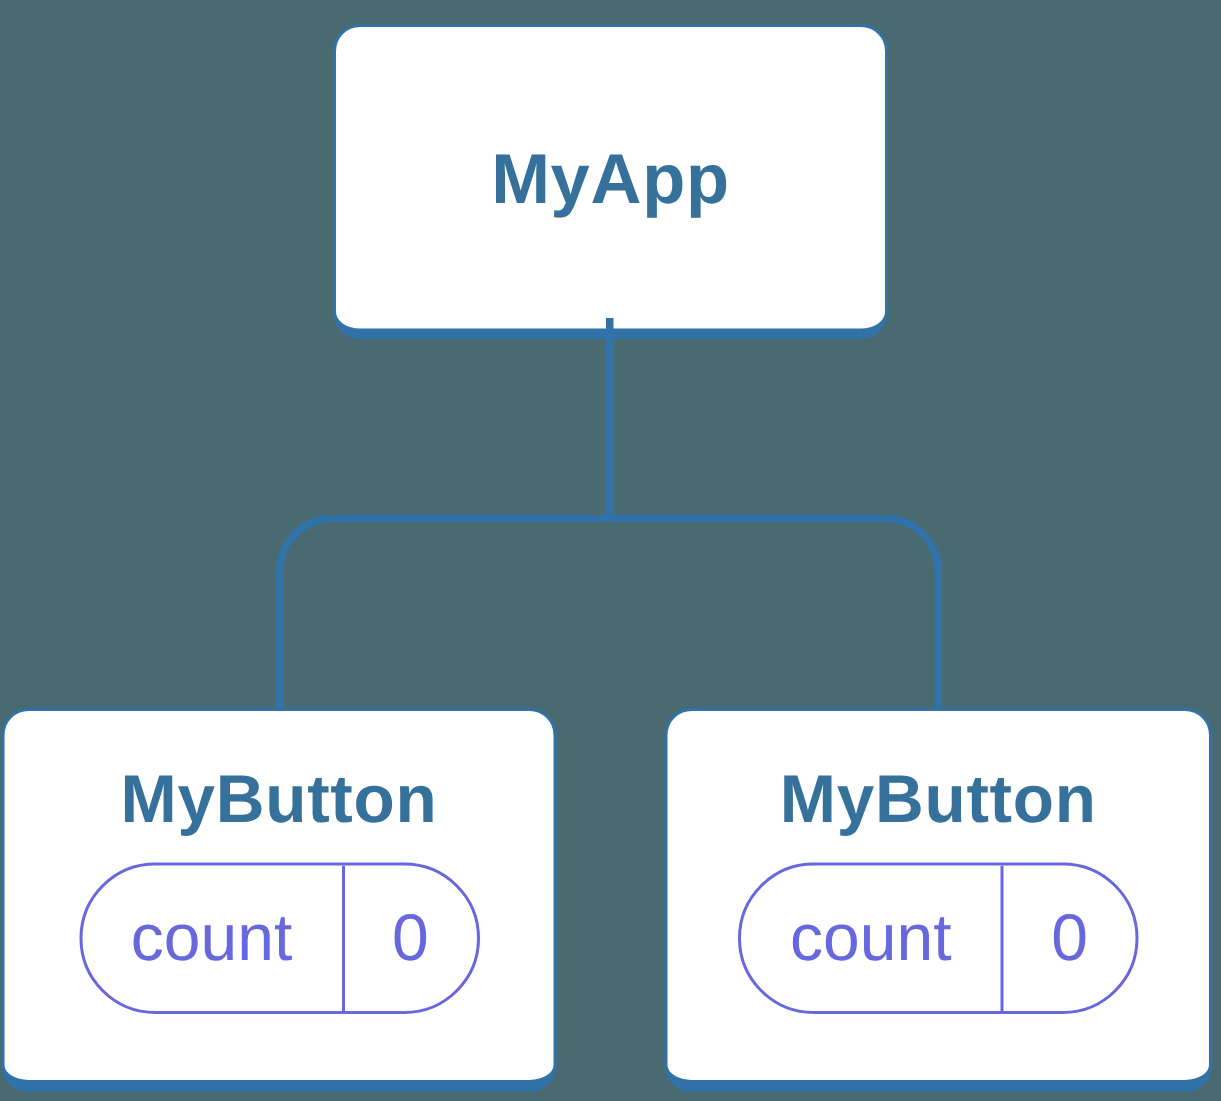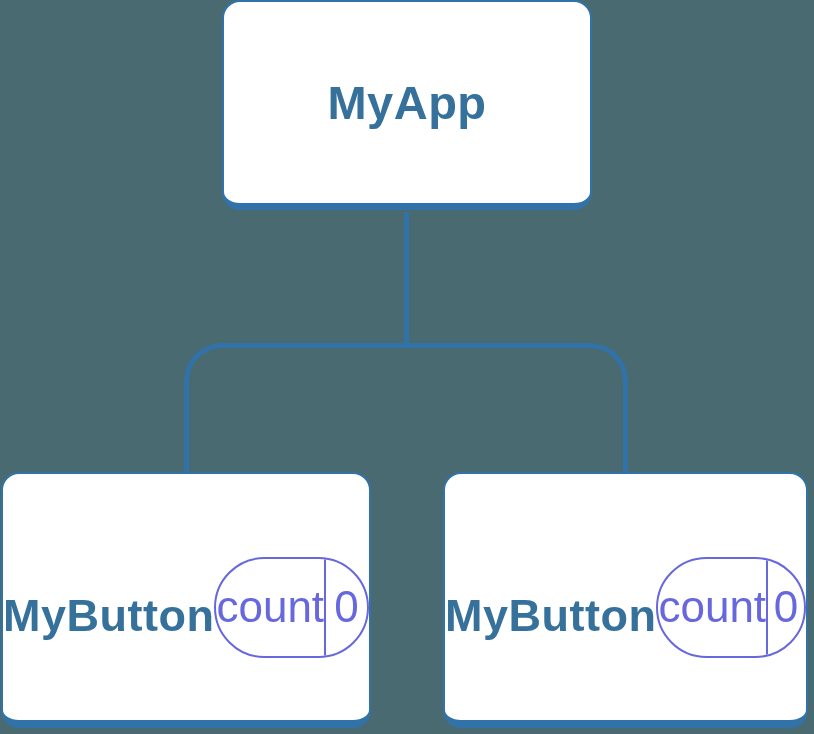--- a/index.html
+++ b/index.html
@@ -16,34 +16,34 @@
   }
   .card {
     position: absolute;
     box-sizing: border-box;
     background: var(--card, #ffffff);
     border: 2px solid var(--line, #3173a8);
     border-radius: 18px;
   }
   .card-root {
     left: 222px;
-    top: 0;
+    top: 16px;
     width: 370px;
     height: 210px;
     border-bottom-width: 7px;
     display: flex;
     align-items: center;
     justify-content: center;
   }
   .card-child {
     top: 472px;
     height: 256px;
     border-bottom-width: 8px;
     display: flex;
-    flex-direction: row;
+    flex-direction: column;
     align-items: center;
   }
   .card-child.pos-left  { left: 1px;   width: 370px; }
   .card-child.pos-right { left: 443px; width: 365px; }
 
   .component-label {
     color: var(--label, #36719c);
     font-size: 47px;
     font-weight: 600;
     line-height: 1;

